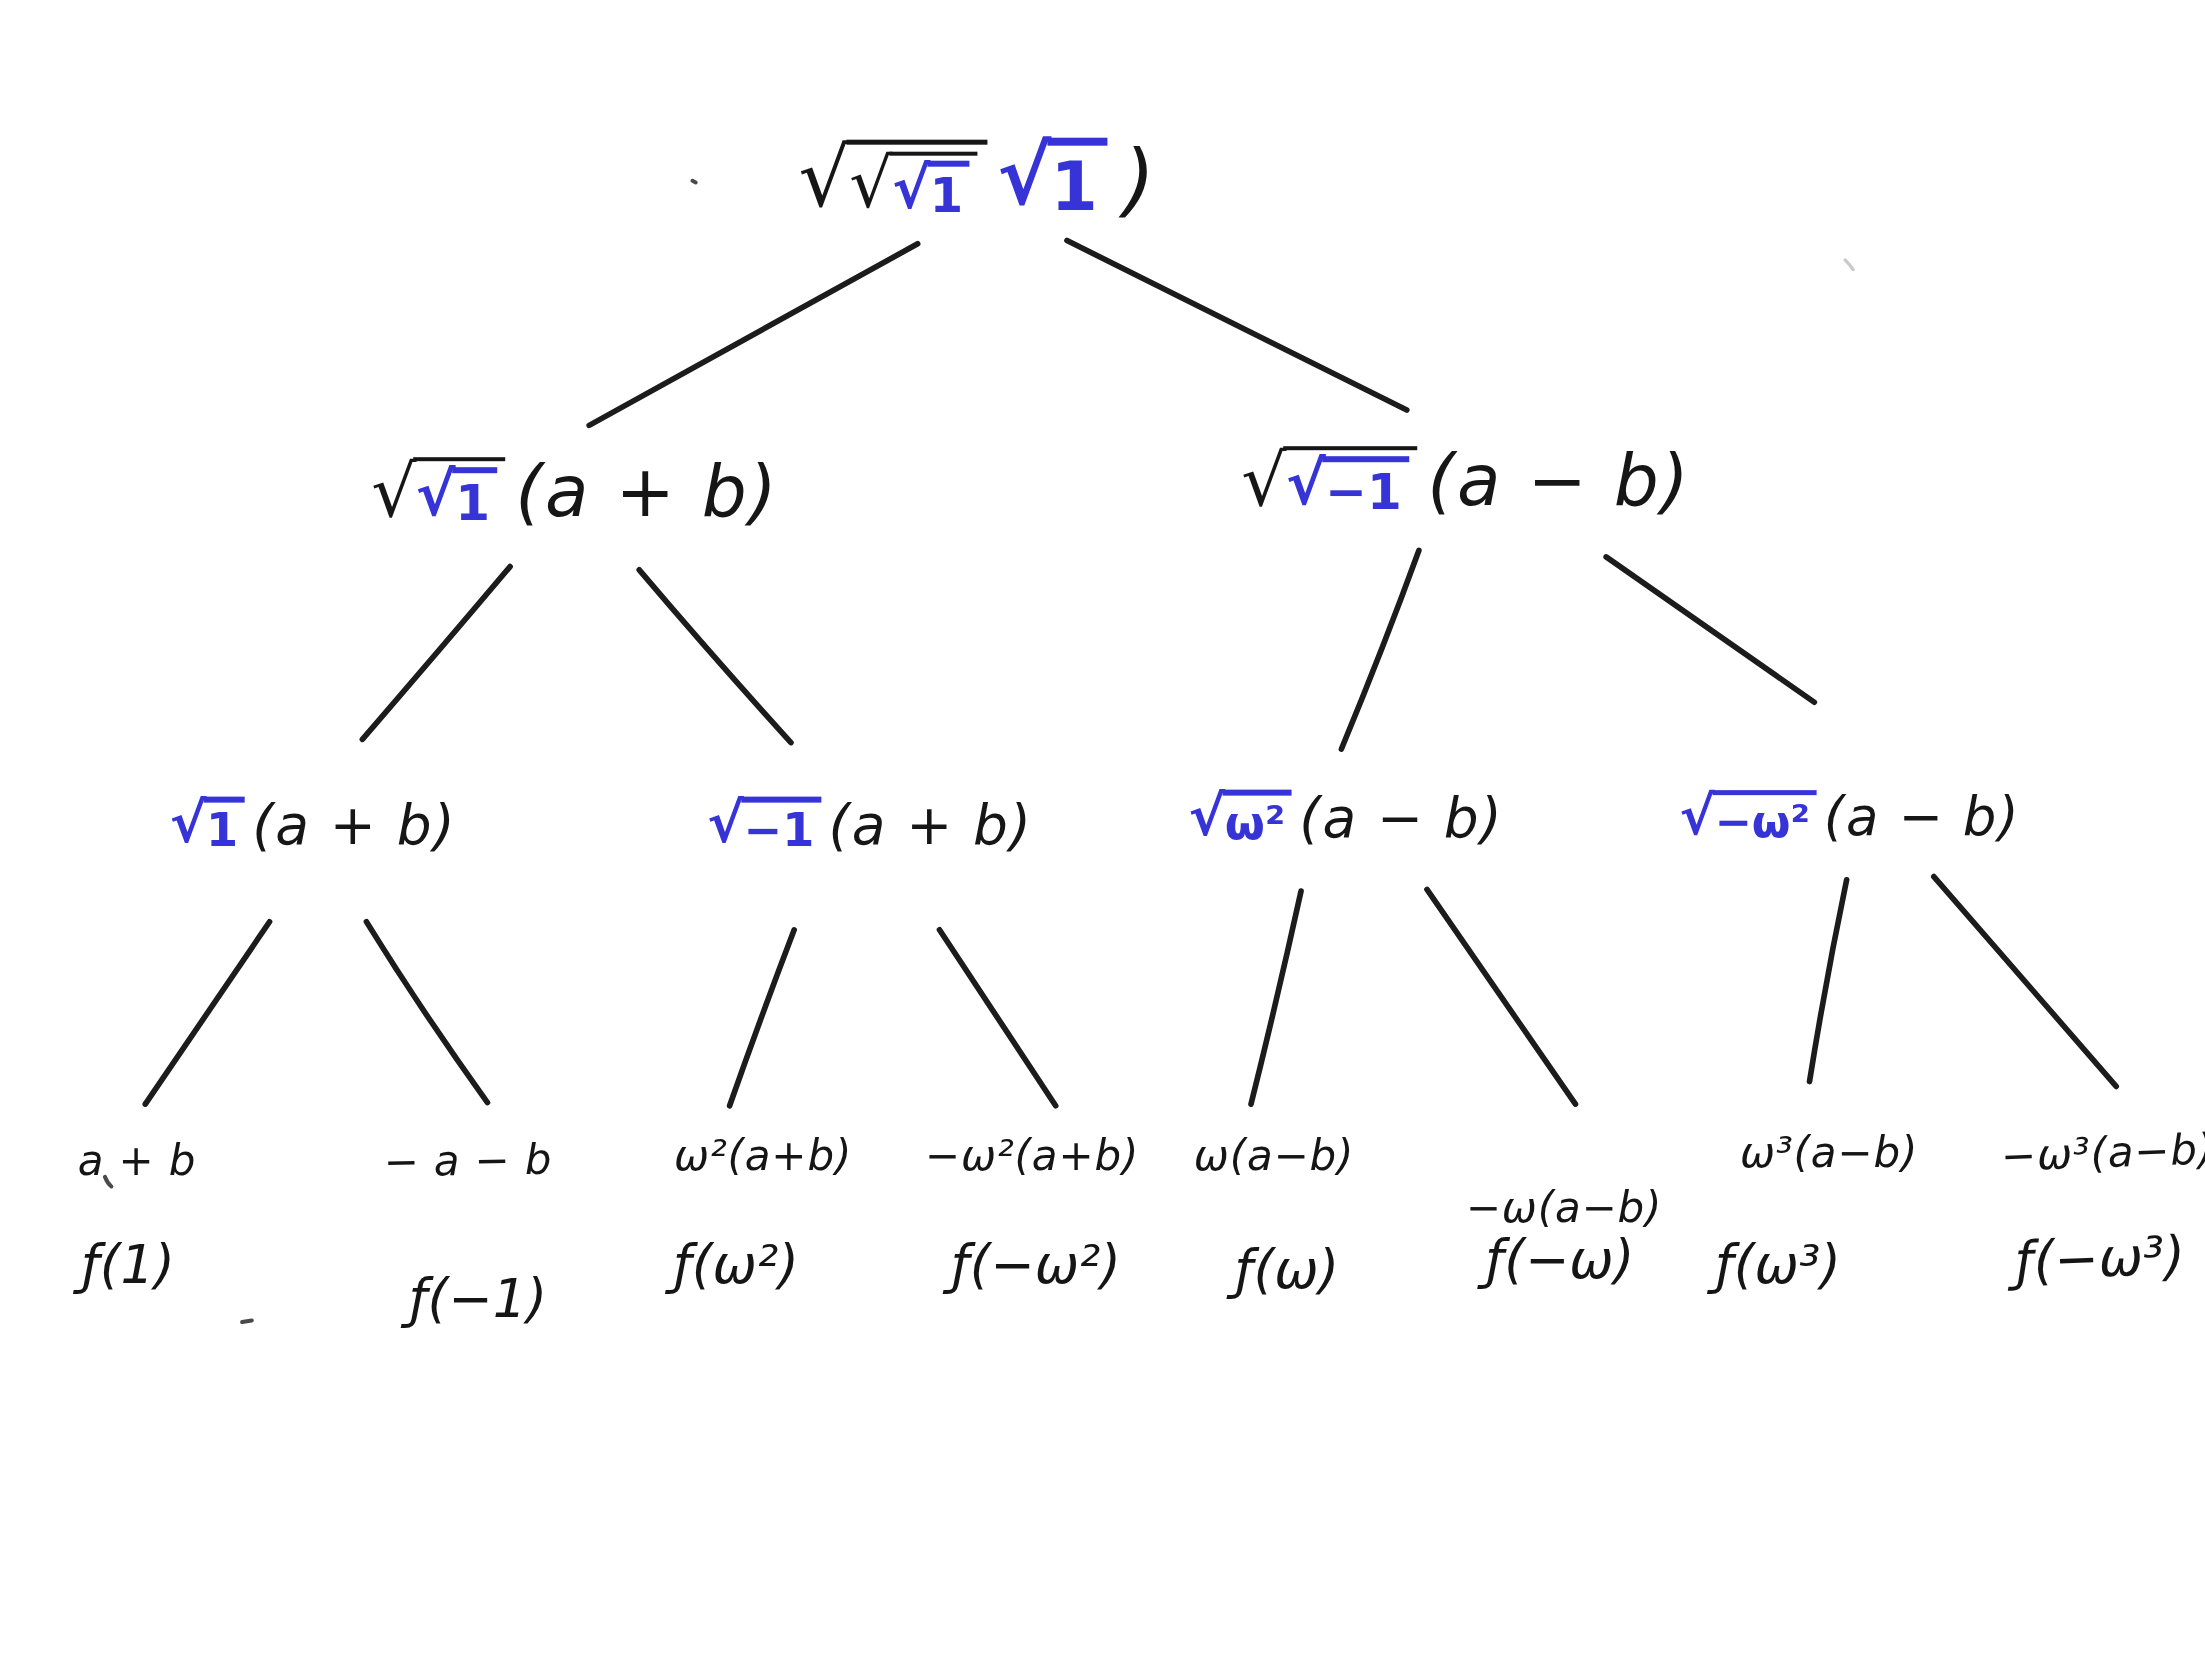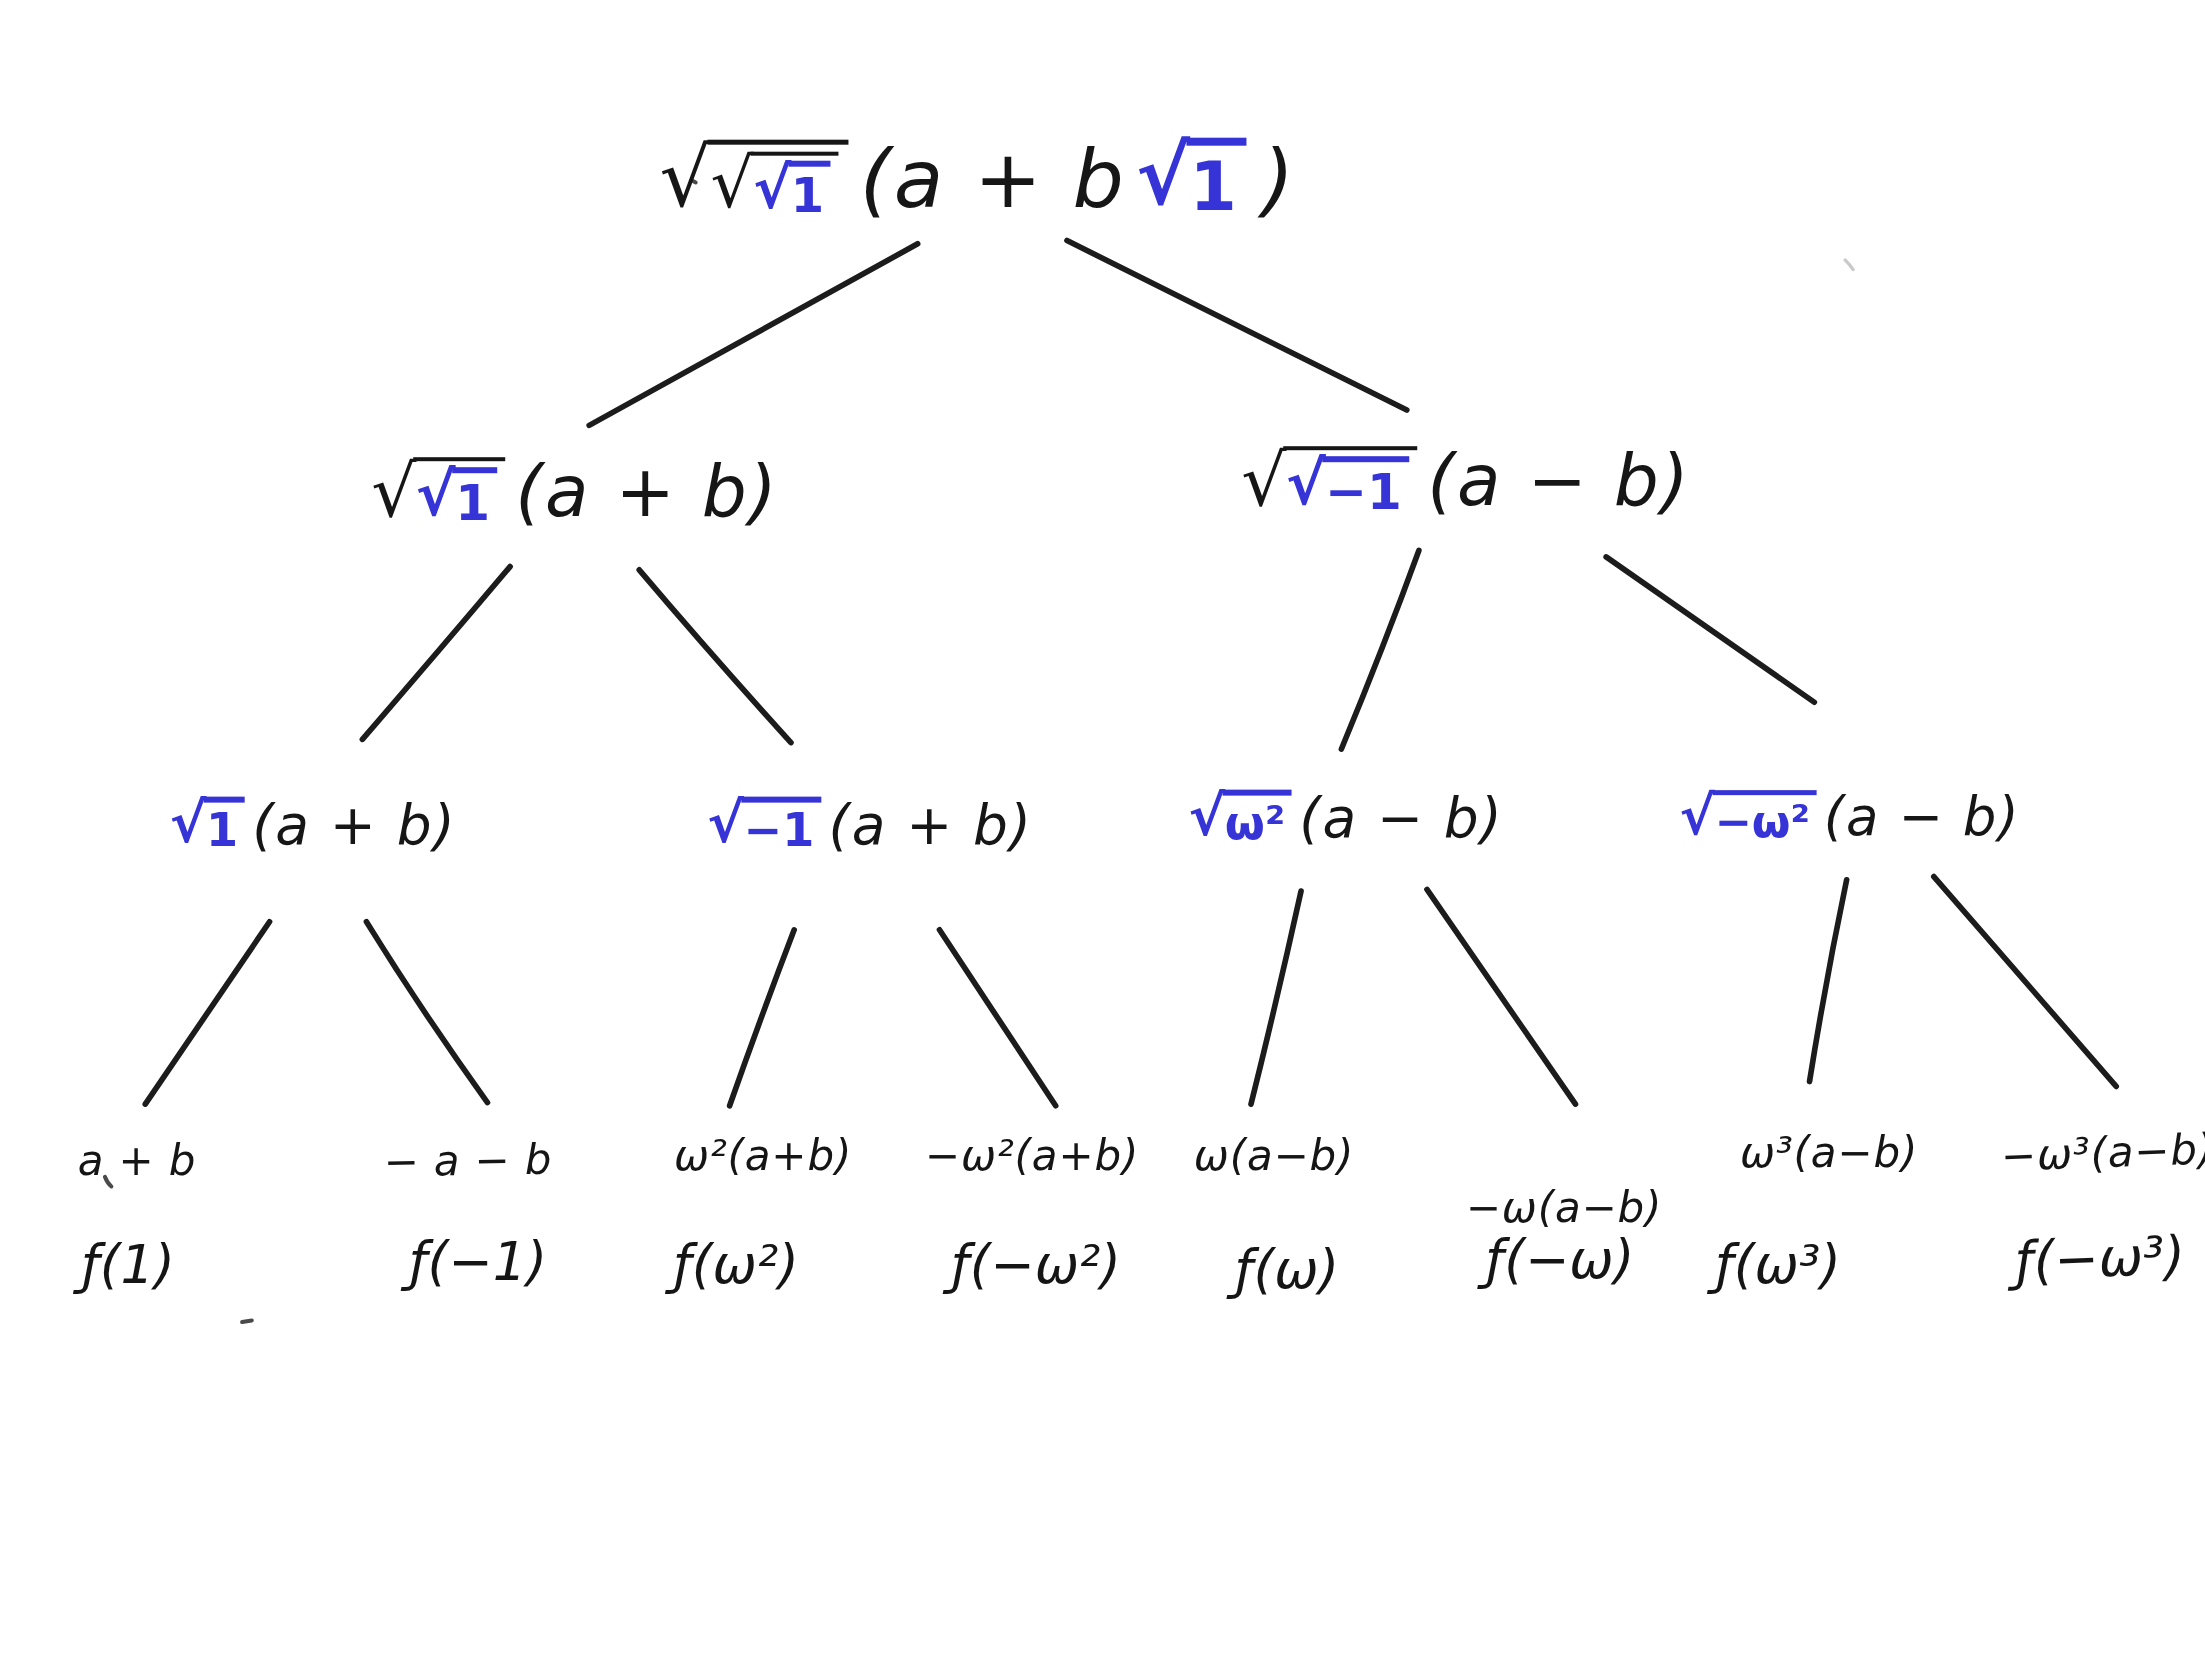--- a/index.html
+++ b/index.html
@@ -82,21 +82,20 @@
           <span class="rsign">√</span>
           <span class="rbar">
             <span class="rad blue">
               <span class="rsign">√</span>
               <span class="rbar">1</span>
             </span>
           </span>
         </span>
       </span>
     </span>
-    <span class="expr">(a + b</span>
     <span class="rad blue coef">
       <span class="rsign">√</span>
       <span class="rbar">1</span>
     </span>
     <span class="expr">)</span>
   </div>
 
   <div class="node" id="node-l2-left">
     <span class="rad">
       <span class="rsign">√</span>
@@ -158,21 +157,21 @@
   <div class="node leaf" id="leaf-0" style="left:137px;top:1161px">a + b</div>
   <div class="node leaf" id="leaf-1" style="left:468px;top:1161px">− a − b</div>
   <div class="node leaf" id="leaf-2" style="left:763px;top:1156px">ω²(a+b)</div>
   <div class="node leaf" id="leaf-3" style="left:1032px;top:1156px">−ω²(a+b)</div>
   <div class="node leaf" id="leaf-4" style="left:1274px;top:1156px">ω(a−b)</div>
   <div class="node leaf" id="leaf-5" style="left:1564px;top:1208px">−ω(a−b)</div>
   <div class="node leaf" id="leaf-6" style="left:1829px;top:1153px">ω³(a−b)</div>
   <div class="node leaf" id="leaf-7" style="left:2108px;top:1153px">−ω³(a−b)</div>
 
   <div class="node eval" id="eval-0" style="left:128px;top:1264px">ƒ(1)</div>
-  <div class="node eval" id="eval-1" style="left:478px;top:1261px">ƒ(−1)</div>
+  <div class="node eval" id="eval-1" style="left:478px;top:1298px">ƒ(−1)</div>
   <div class="node eval" id="eval-2" style="left:736px;top:1264px">ƒ(ω²)</div>
   <div class="node eval" id="eval-3" style="left:1036px;top:1264px">ƒ(−ω²)</div>
   <div class="node eval" id="eval-4" style="left:1287px;top:1269px">ƒ(ω)</div>
   <div class="node eval" id="eval-5" style="left:1560px;top:1259px">ƒ(−ω)</div>
   <div class="node eval" id="eval-6" style="left:1778px;top:1264px">ƒ(ω³)</div>
   <div class="node eval" id="eval-7" style="left:2100px;top:1258px">ƒ(−ω³)</div>
 
 </div>
 
 

